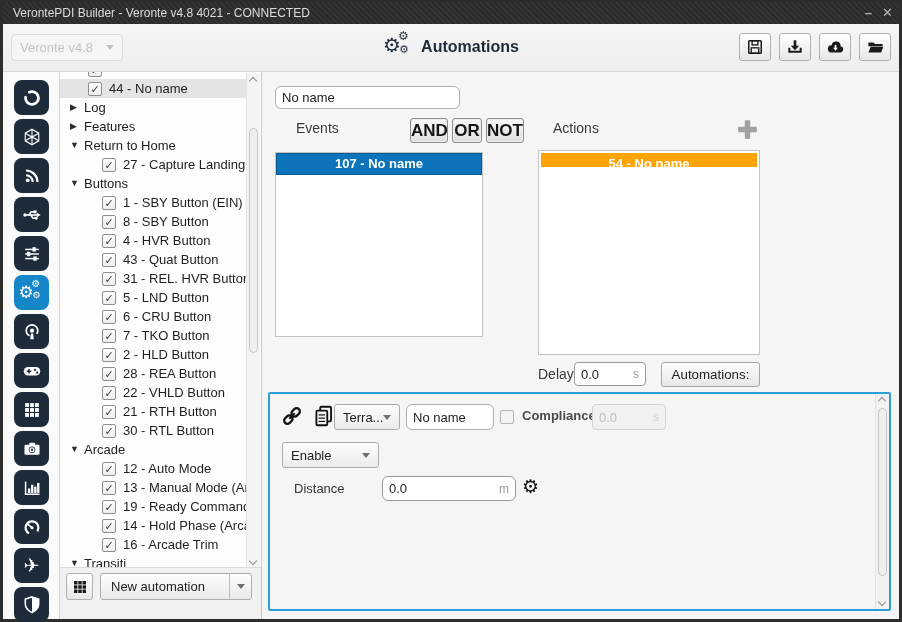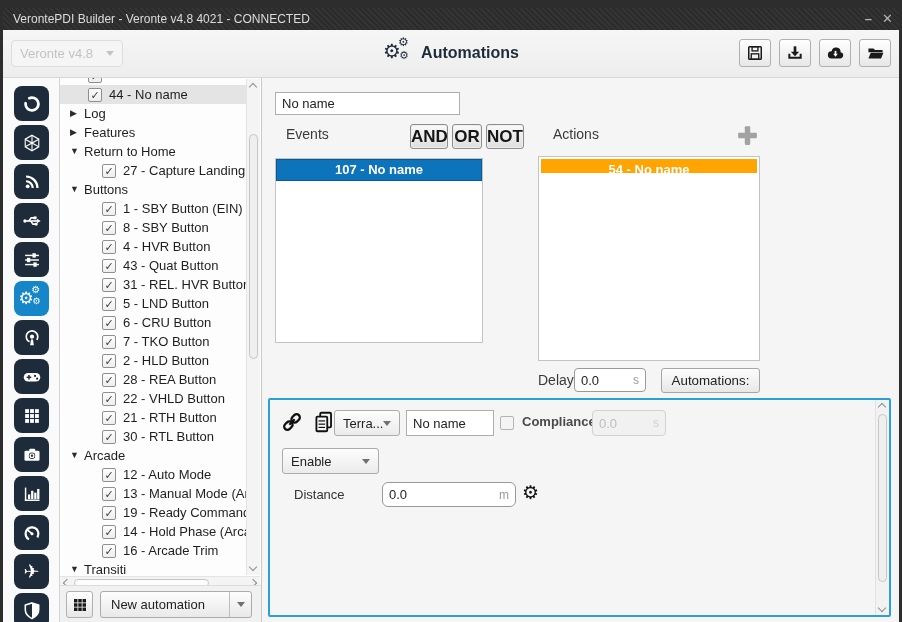--- a/index.html
+++ b/index.html
@@ -1,19 +1,19 @@
 <!DOCTYPE html>
 <html><head>
 <meta charset="utf-8">
 <style>
   * { box-sizing: border-box; margin: 0; padding: 0; }
   html,body { width:902px; height:622px; }
   body { font-family: "Liberation Sans", "DejaVu Sans", sans-serif; font-size:13px; color:#333; }
 
-  .window { position:relative; width:902px; height:622px; background:#2d2d2d; padding:8px 3px 5px 3px; overflow:hidden; }
+  .window { position:relative; width:902px; height:622px; background:#2d2d2d; padding:2px 3px 5px 3px; overflow:hidden; }
 
   
   .titlebar { position:relative; height:22px; background:
       repeating-linear-gradient(45deg, rgba(255,255,255,.03) 0 2px, rgba(0,0,0,.04) 2px 4px), #2d2d2d;
       color:#dcdcdc; line-height:22px; }
   .titlebar .title { position:absolute; left:10px; top:0; font-size:12px; }
   .win-controls { position:absolute; right:6px; top:0; display:flex; gap:10px; }
   .win-btn { color:#b4b4b4; font-size:13px; font-weight:bold; line-height:22px; cursor:default; }
 
   
@@ -61,31 +61,31 @@
   .cb.unchecked { color:transparent; border-color:#b4b4b4; background:#f4f4f4; }
 
   .vscroll { position:absolute; right:1px; top:1px; width:14px; height:496px; background:#f4f4f4; border-left:1px solid #e4e4e4; }
   .vscroll .thumb { position:absolute; left:2px; width:9px; background:#efefef; border:1px solid #c6c6c6; border-radius:5px; }
   .hscroll { position:absolute; left:0; right:1px; top:498px; height:13px; background:#f4f4f4; border-top:1px solid #e4e4e4; }
   .hscroll .thumb { position:absolute; top:2px; height:8px; background:#fdfdfd; border:1px solid #c6c6c6; border-radius:5px; }
   .chev { display:inline-block; width:6px; height:6px; border-right:1.5px solid #8f8f8f; border-bottom:1.5px solid #8f8f8f; }
   .chev.up { transform:rotate(225deg); } .chev.down { transform:rotate(45deg); }
   .chev.left { transform:rotate(135deg); } .chev.right { transform:rotate(-45deg); }
 
-  .tree-bottom { position:absolute; left:0; right:0; bottom:0; height:40px; background:#f1f1f1; border-top:1px solid #dcdcdc;text-decoration:underline; }
+  .tree-bottom { position:absolute; left:0; right:0; bottom:0; height:52px; background:#f1f1f1; border-top:1px solid #dcdcdc;text-decoration:underline; }
   .grid-btn { position:absolute; left:6px; top:5px; width:27px; height:27px; display:flex; align-items:center; justify-content:center;
       background:linear-gradient(#ffffff,#e7e7e7); border:1px solid #b0b0b0; border-radius:3px; }
   .newauto-btn { position:absolute; left:40px; top:5px; width:152px; height:27px; display:flex;
       background:linear-gradient(#fdfdfd,#e9e9e9); border:1px solid #ababab; border-radius:3px; }
   .newauto-btn .label { flex:1; line-height:25px; padding-left:10px; color:#222; }
   .newauto-btn .arrow { width:22px; border-left:1px solid #bdbdbd; display:flex; align-items:center; justify-content:center; }
 
   
   .main { position:absolute; left:259px; top:0; right:0; bottom:0; background:#f5f5f5; }
-  .txt-input { background:#fff; border:1px solid #aeaeae; border-radius:0; padding:0 6px; font-size:13px; color:#222;
+  .txt-input { background:#fff; border:1px solid #aeaeae; border-radius:6px; padding:0 6px; font-size:13px; color:#222;
       font-family:"Liberation Sans", sans-serif; outline:none; }
   .name-input { position:absolute; left:13px; top:14px; width:185px; height:23px; }
   .section-label { position:absolute; font-size:14px; color:#3a3a3a; }
   .op-btn { position:absolute; top:46px; height:25px; font-weight:bold; font-size:17px; color:#161616; text-align:center;
       background:linear-gradient(#fafafa,#dedede); border:1px solid #8d8d8d; border-radius:3px;
       box-shadow:inset 0 0 0 1px #eeeeee; line-height:22px; }
   .plus-icon { position:absolute; left:473px; top:45px; }
 
   .listbox { position:absolute; background:#fff; border:1px solid #c3c3c3; }
   .events-box { left:13px; top:80px; width:208px; height:185px; }
@@ -438,21 +438,21 @@
           <span class="arrow">
               <span class="caret"></span>
             </span>
         </div>
       </div>
     </div>
 
     <div class="main">
       <input class="txt-input name-input" value="No name" style="">
 
-      <span class="section-label" style="left:24px; top:48px">Events</span>
+      <span class="section-label" style="left:34px; top:48px">Events</span>
       <button class="op-btn" style="left:148px; width:38px">AND</button>
       <button class="op-btn" style="left:190px; width:30px">OR</button>
       <button class="op-btn" style="left:224px; width:38px">NOT</button>
 
       <span class="section-label" style="left:291px; top:48px">Actions</span>
       <span class="plus-icon">
         <svg width="25" height="25" viewBox="0 0 24 24">
           <rect x="9.4" y="3" width="5.2" height="18" rx="1" fill="#a2a2a2"></rect>
           <rect x="3" y="9.4" width="18" height="5.2" rx="1" fill="#a2a2a2"></rect>
         </svg>

